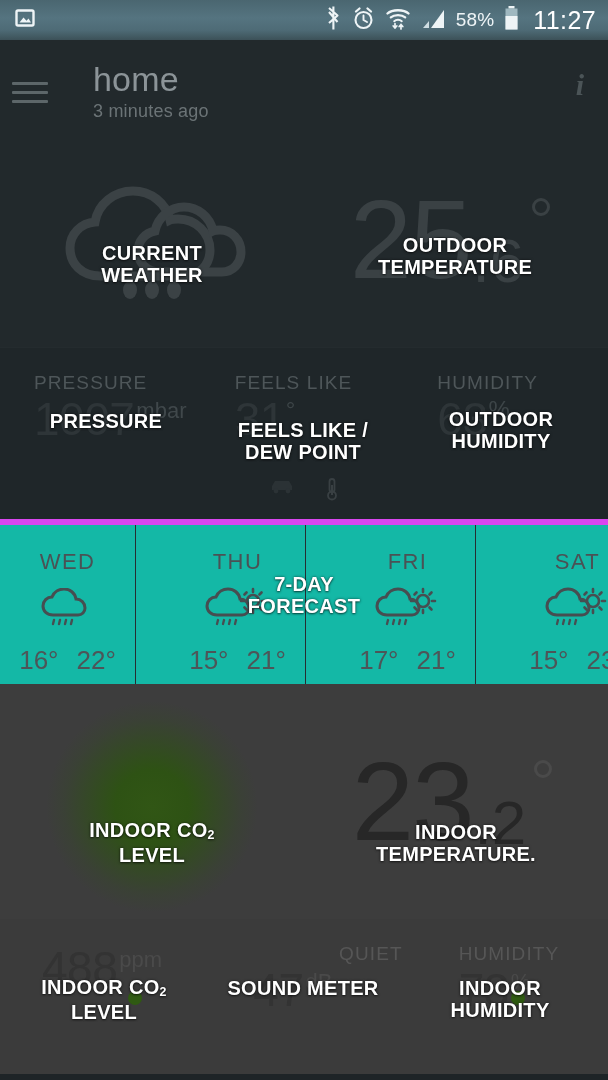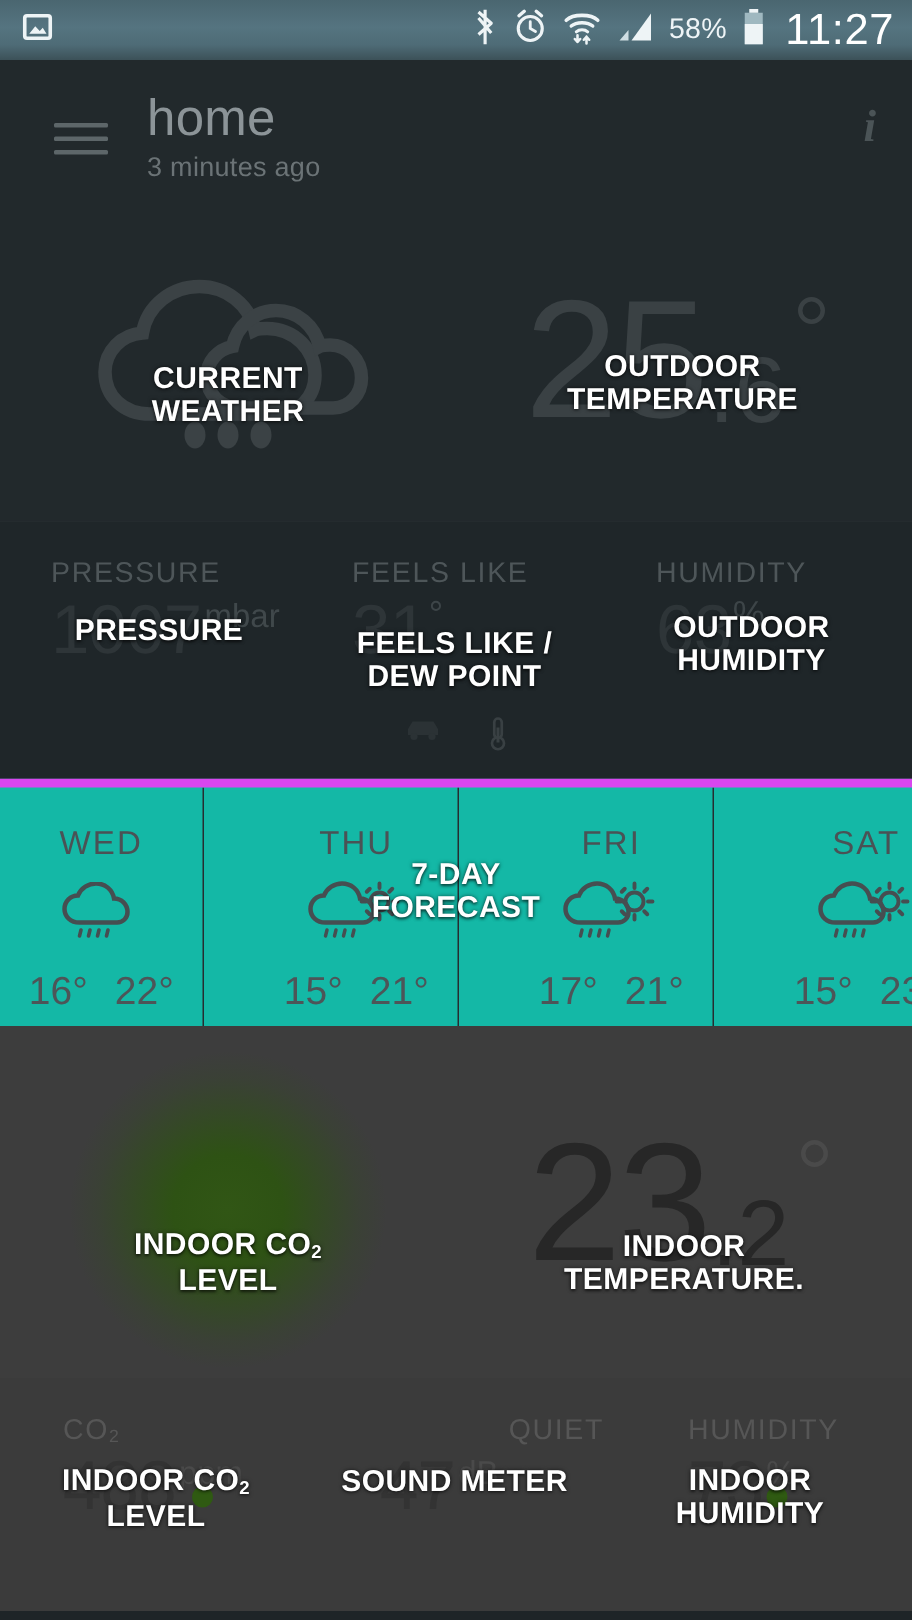--- a/index.html
+++ b/index.html
@@ -34,42 +34,43 @@
   .statusbar-left { display: flex; align-items: center; gap: 8px; flex: 1; }
   .statusbar-right { display: flex; align-items: center; gap: 10px; }
   .sb-icon { display: block; }
   .sb-battery-text {
     font-size: 19px;
     letter-spacing: 0.2px;
     color: #eef4f6;
     font-family: "Liberation Sans", sans-serif;
   }
   .sb-clock {
-    font-size: 29px;
+    font-size: 25px;
     color: #ffffff;
     letter-spacing: 0.4px;
     margin-left: 4px;
     font-family: "Liberation Sans", sans-serif;
   }
   .statusbar-shadow {
     position: absolute;
     left: 0; right: 0; bottom: -4px;
     height: 4px;
     background: linear-gradient(to bottom, rgba(0,0,0,0.45), rgba(0,0,0,0));
     pointer-events: none;
   }
 
   
   .header {
     position: relative;
     height: 92px;
     background: #22292c;
     display: flex;
     align-items: flex-start;
-    padding: 18px 18px 0 36px;
+    padding: 18px 18px 0 12px;
+    gap: 19px;
   }
   .hamburger {
     width: 40px;
     height: 40px;
     display: flex;
     flex-direction: column;
     justify-content: center;
     gap: 6px;
     margin-top: 14px;
     cursor: pointer;
@@ -658,23 +659,20 @@
         <div class="indoor-temp">
           <span class="whole">23</span>
           <span class="frac">.2</span>
           <span class="deg-ring"></span>
         </div>
       </div>
     </div>
 
     <div class="indoor-stats">
       <div class="istat">
-        <div class="istat-label">
-          CO<span class="sub">2</span>
-        </div>
         <div class="istat-value-row">
           <span class="istat-value">488</span>
           <span class="istat-unit">ppm</span>
         </div>
         <div class="istat-dot"></div>
       </div>
       <div class="istat">
         <div class="istat-label">QUIET</div>
         <div class="istat-value-row">
           <span class="istat-value">47</span>

